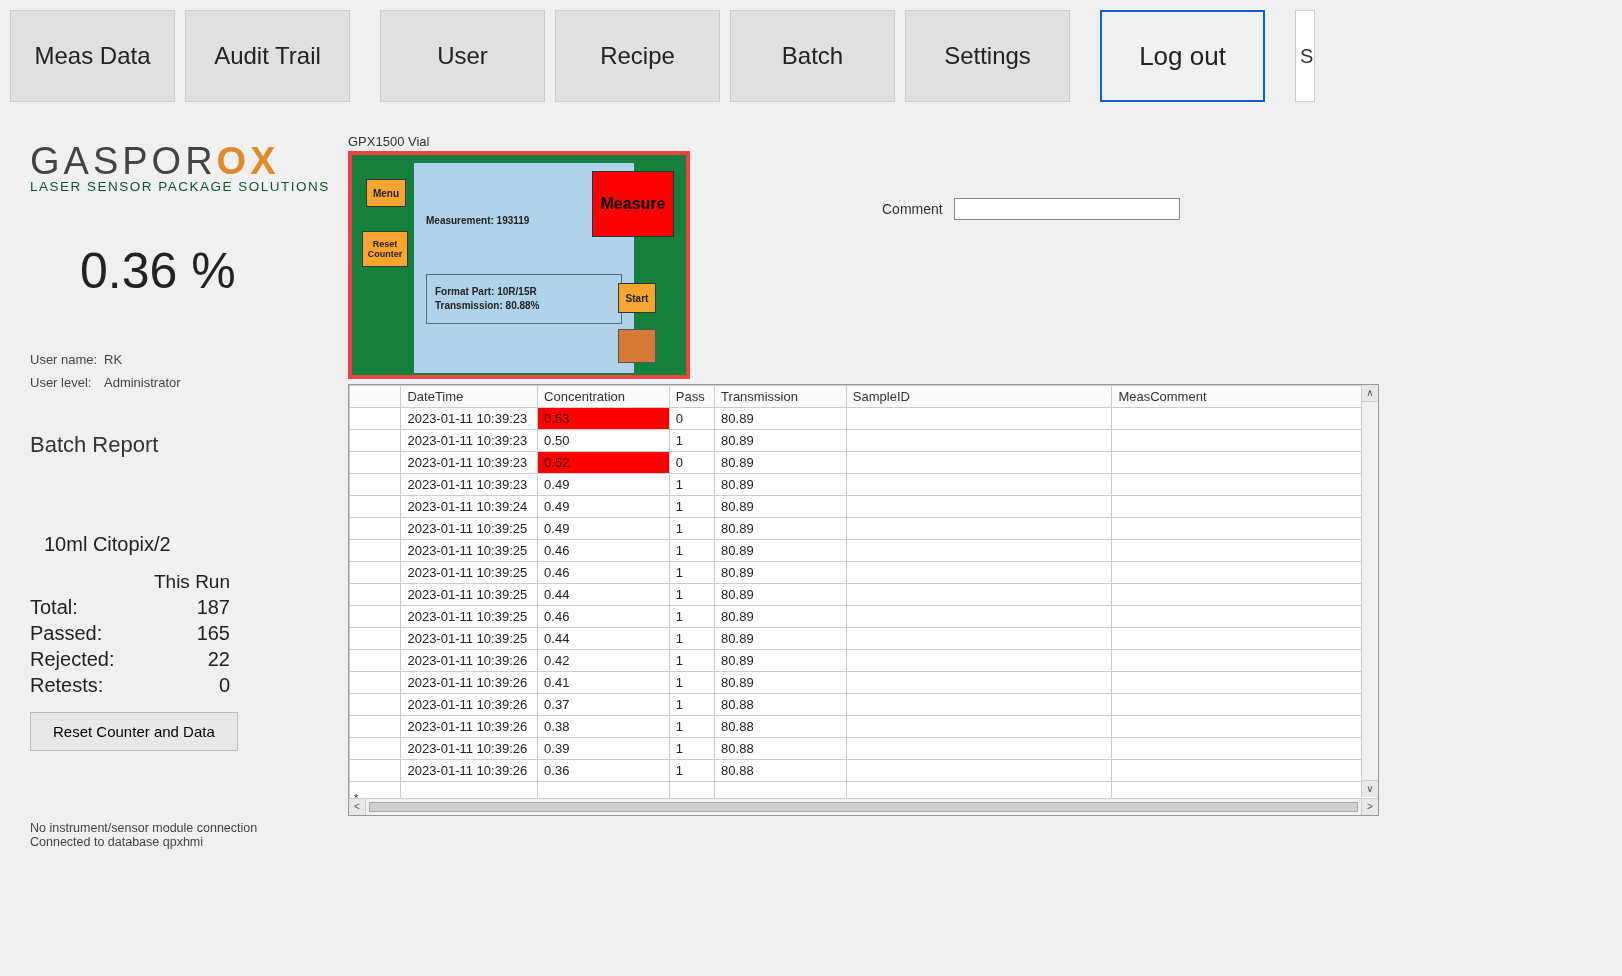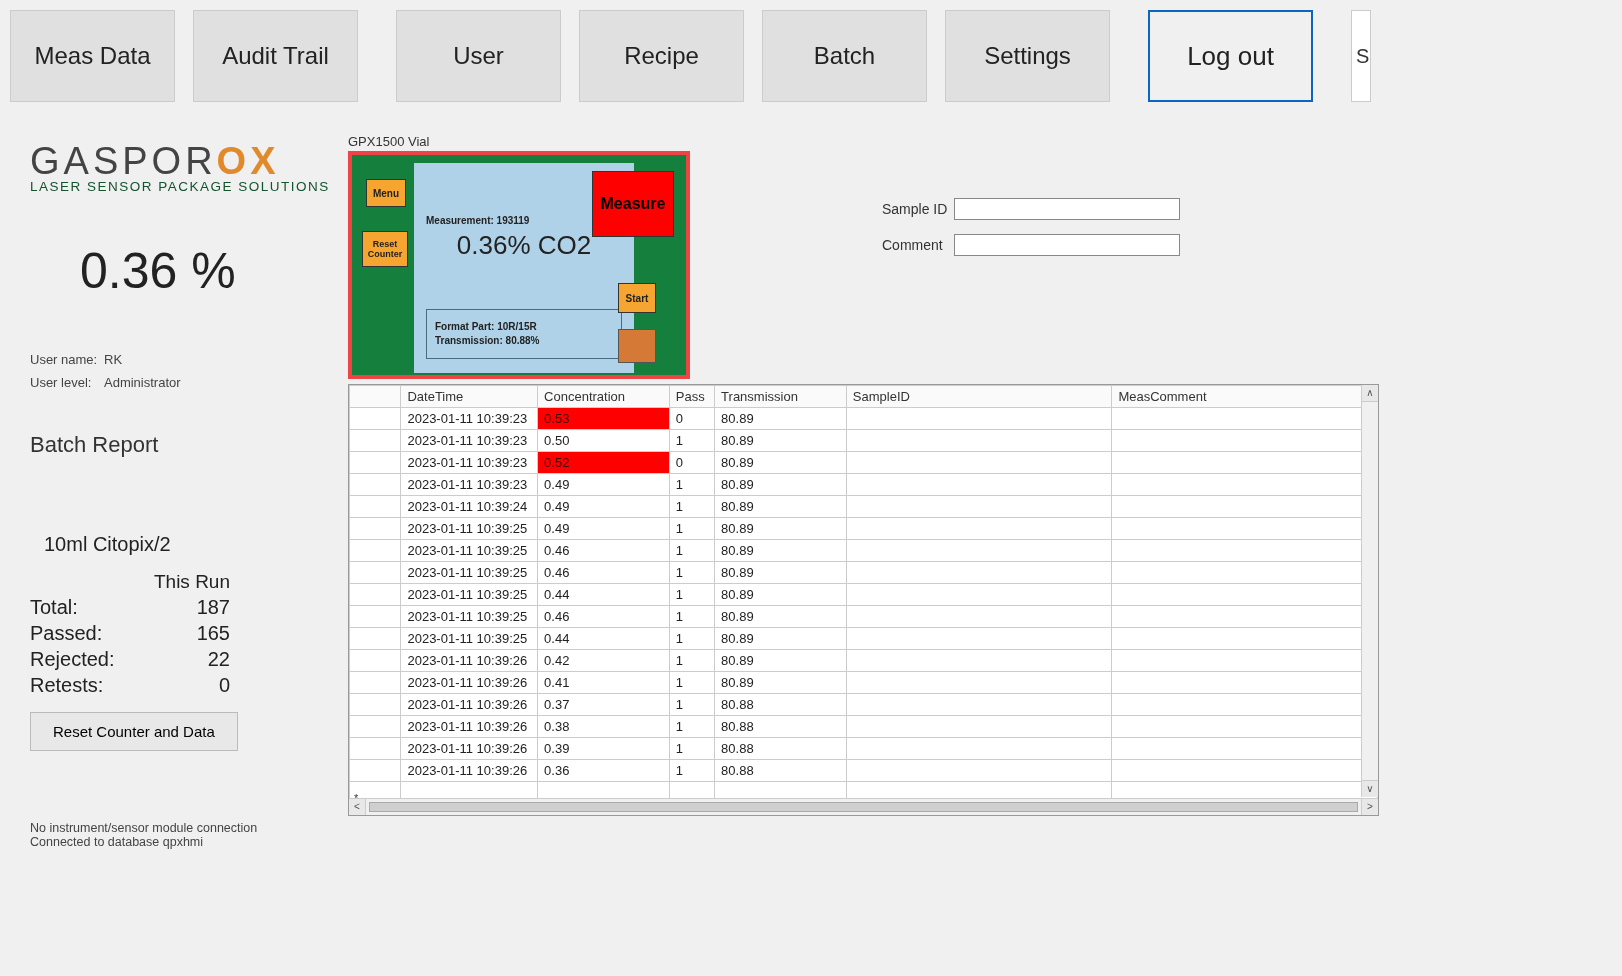--- a/index.html
+++ b/index.html
@@ -7,21 +7,21 @@
     font-family: "Segoe UI", Arial, sans-serif;
     background: #f0f0f0;
     width: 1622px;
     height: 976px;
     overflow: hidden;
     position: relative;
     color: #222;
   }
   .top-nav {
     display: flex;
-    gap: 18px;
+    gap: 10px;
     padding: 10px 10px 0 10px;
   }
   .nav-btn {
     background: #e0e0e0;
     border: 1px solid #ccc;
     width: 165px;
     height: 92px;
     font-size: 24px;
     font-weight: 400;
     color: #222;
@@ -400,37 +400,32 @@
     </div>
   </div>
 
   <div class="center-area">
     <div class="device-title">GPX1500 Vial</div>
     <div class="device-panel">
       <div class="dev-btn menu">Menu</div>
       <div class="dev-btn reset-counter">Reset Counter</div>
       <div class="dev-center">
         <div class="meas-num">Measurement: 193119</div>
-        <div class="reading">0.36% CO2</div>
         <div class="fmt-box">
           <div>Format Part: 10R/15R</div>
           <div>Transmission: 80.88%</div>
         </div>
       </div>
       <div class="dev-measure">Measure</div>
       <div class="dev-start">Start</div>
       <div class="dev-orange-sq"></div>
     </div>
   </div>
 
   <div class="right-inputs">
-    <div class="row">
-      <span class="lbl">Sample ID</span>
-      <input type="text" value="" style="">
-    </div>
     <div class="row">
       <span class="lbl">Comment</span>
       <input type="text" value="" style="">
     </div>
   </div>
 
   <div class="table-wrap">
     <table class="data">
       <thead>
         <tr>

